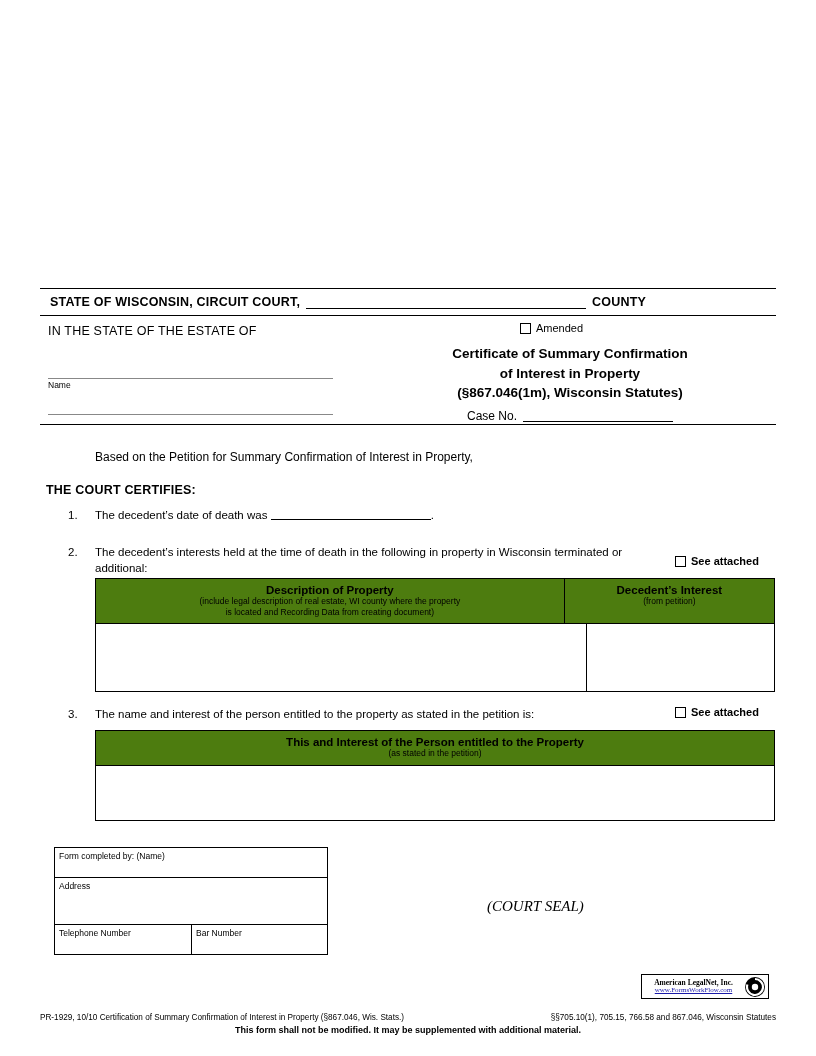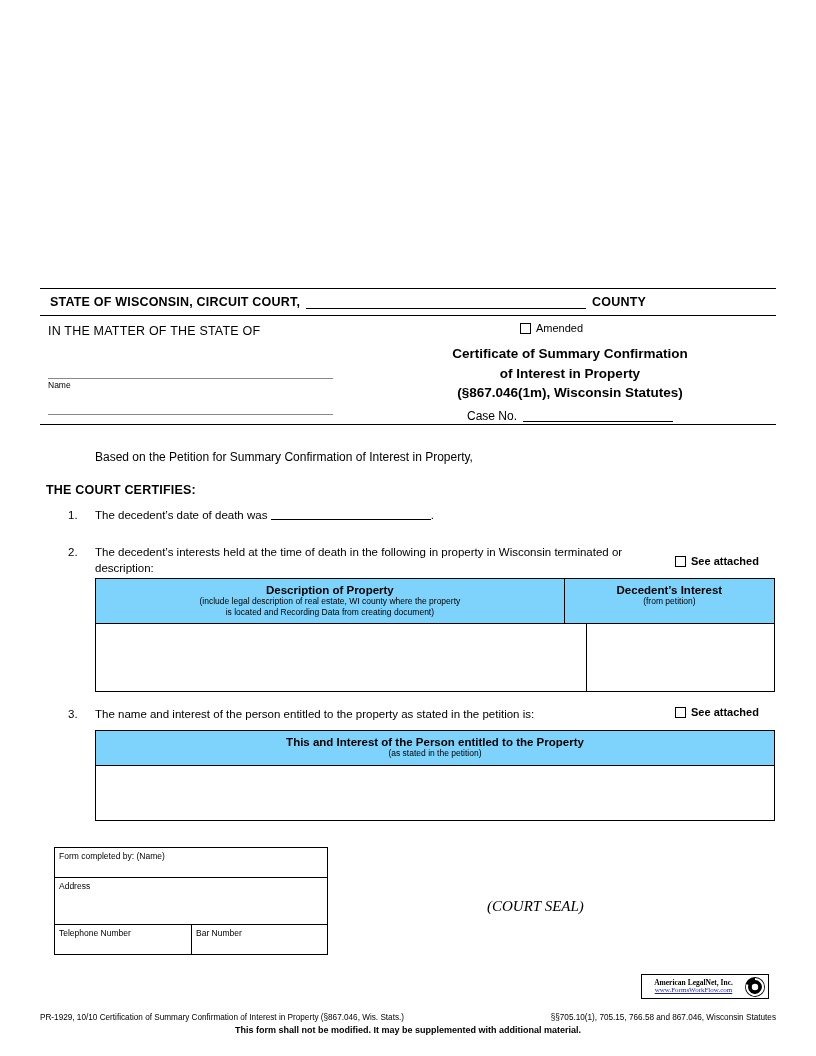--- a/index.html
+++ b/index.html
@@ -180,21 +180,21 @@
 
   
   .tbl {
     position: absolute;
     border: 1px solid #000;
     box-sizing: border-box;
     background: #fff;
   }
   .tbl .thead {
     display: flex;
-    background: #7dd3fc;
+    background: #4d7c0f;
     border-bottom: 1px solid #000;
   }
   .tbl .th {
     box-sizing: border-box;
     text-align: center;
     padding: 5px 4px 6px;
   }
   .th-main {
     font-size: 11.5px;
     font-weight: bold;
@@ -303,21 +303,21 @@
 
     <div class="state-line">
       <span>STATE OF WISCONSIN, CIRCUIT COURT,</span>
       <span class="state-blank"></span>
       <span>COUNTY</span>
     </div>
 
     <div class="rule-mid"></div>
 
     <div class="hdr-body">
-      <div class="matter">IN THE MATTER OF THE STATE OF</div>
+      <div class="matter">IN THE STATE OF THE ESTATE OF</div>
       <div class="name-line1"></div>
       <div class="name-lbl">Name</div>
       <div class="name-line2"></div>
 
       <div class="amended-row">
         <span class="cbx"></span>
         <span>Amended</span>
       </div>
 
       <div class="title-block">
@@ -342,21 +342,21 @@
     <span class="txt">
       <span>The decedent’s date of death was</span>
       <span class="inline-blank" style="width:160px;"></span><span>.</span>
     </span>
   </div>
 
   <div class="item" style="left:68px; top:545px; width:620px;">
     <span class="num">2.</span>
     <span class="txt">
       <span>The decedent’s interests held at the time of death in the following in property in Wisconsin terminated or</span><br>
-      <span>description:</span>
+      <span>additional:</span>
     </span>
   </div>
 
   <div class="see-attached" style="left:675px; top:555px;">
     <span class="cbx"></span>
     <span>See attached</span>
   </div>
 
   <div class="tbl" style="left:95px; top:578px; width:680px;">
     <div class="thead">

